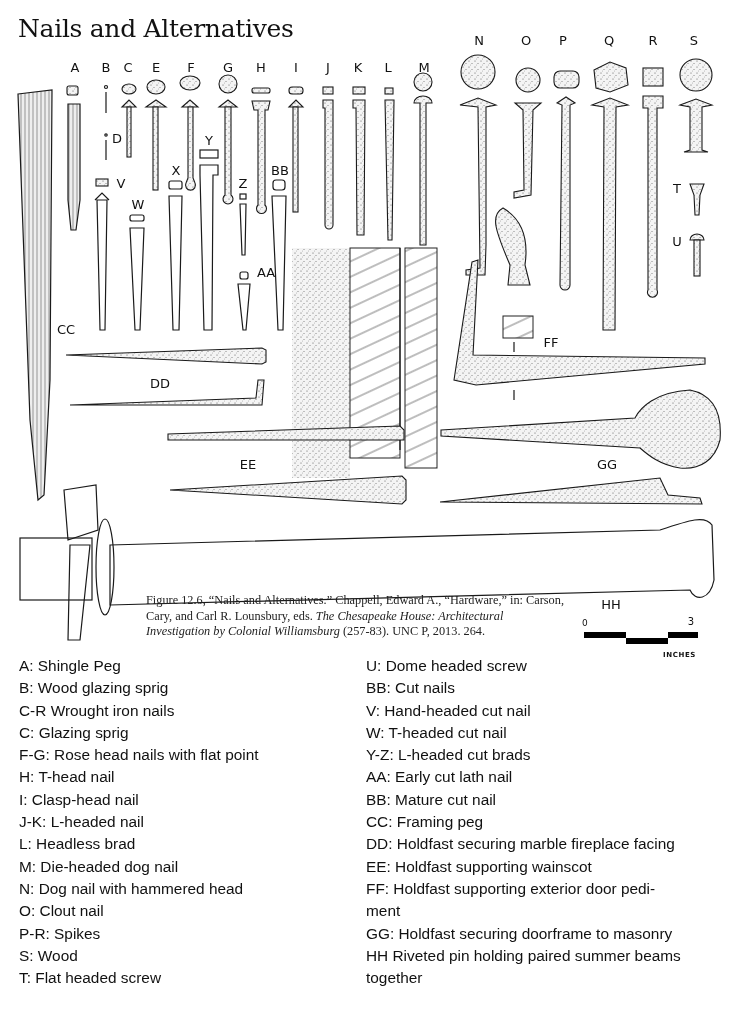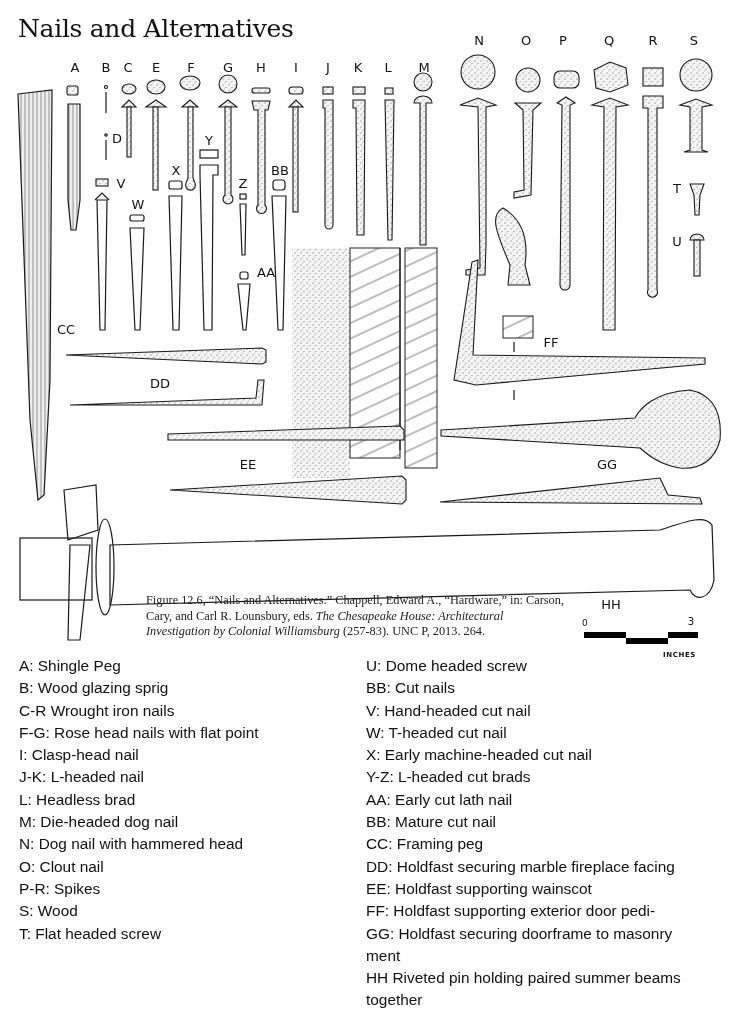--- a/index.html
+++ b/index.html
@@ -216,42 +216,43 @@
       <rect x="86" y="8" width="30" height="6" fill="#000"></rect>
     </svg>
     <span class="unit">INCHES</span>
   </div>
 </div>
 
 <div class="legend left">
   <div>A: Shingle Peg</div>
   <div>B: Wood glazing sprig</div>
   <div>C-R Wrought iron nails</div>
+  <div>C: Glazing sprig</div>
   <div>F-G: Rose head nails with flat point</div>
+  <div>H: T-head nail</div>
   <div>I: Clasp-head nail</div>
   <div>J-K: L-headed nail</div>
   <div>L: Headless brad</div>
   <div>M: Die-headed dog nail</div>
   <div>N: Dog nail with hammered head</div>
   <div>O: Clout nail</div>
   <div>P-R: Spikes</div>
   <div>S: Wood</div>
   <div>T: Flat headed screw</div>
 </div>
 
 <div class="legend right">
   <div>U: Dome headed screw</div>
   <div>BB: Cut nails</div>
   <div>V: Hand-headed cut nail</div>
   <div>W: T-headed cut nail</div>
-  <div>X: Early machine-headed cut nail</div>
   <div>Y-Z: L-headed cut brads</div>
   <div>AA: Early cut lath nail</div>
   <div>BB: Mature cut nail</div>
   <div>CC: Framing peg</div>
   <div>DD: Holdfast securing marble fireplace facing</div>
   <div>EE: Holdfast supporting wainscot</div>
   <div>FF: Holdfast supporting exterior door pedi-</div>
+  <div>ment</div>
   <div>GG: Holdfast securing doorframe to masonry</div>
-  <div>ment</div>
   <div>HH Riveted pin holding paired summer beams</div>
   <div>together</div>
 </div>
 
 </body></html>

